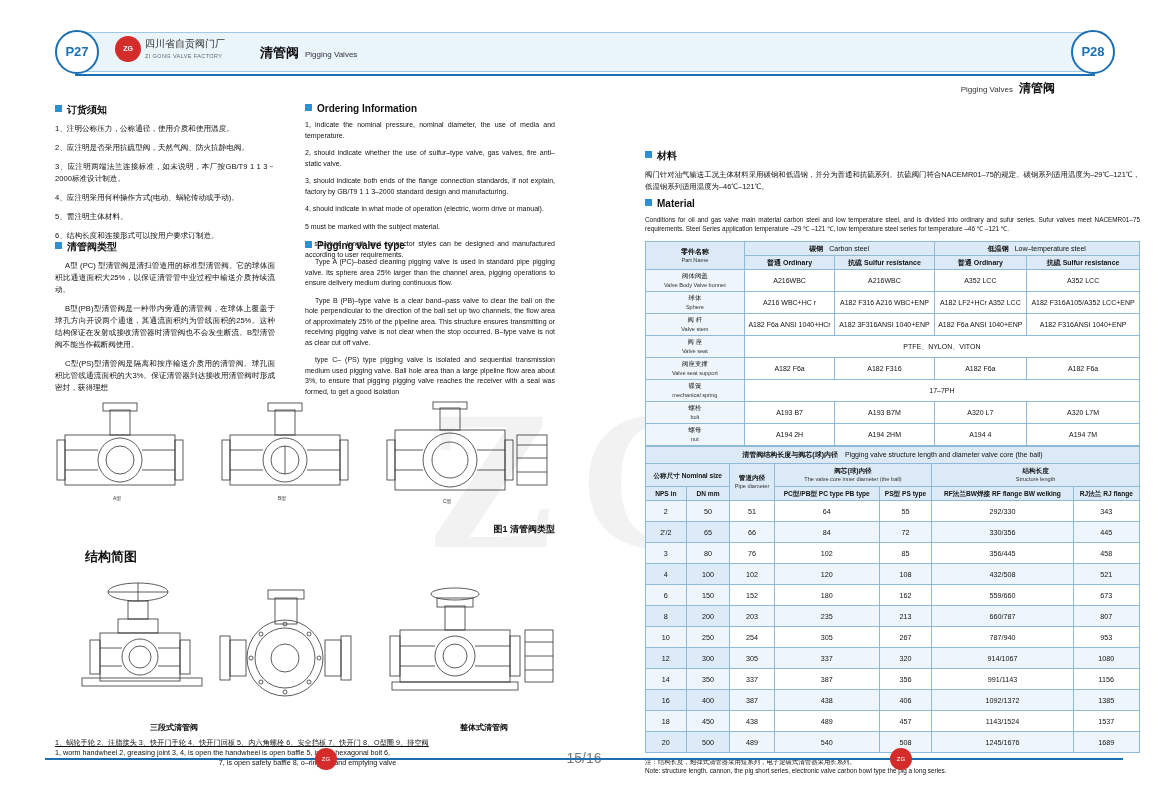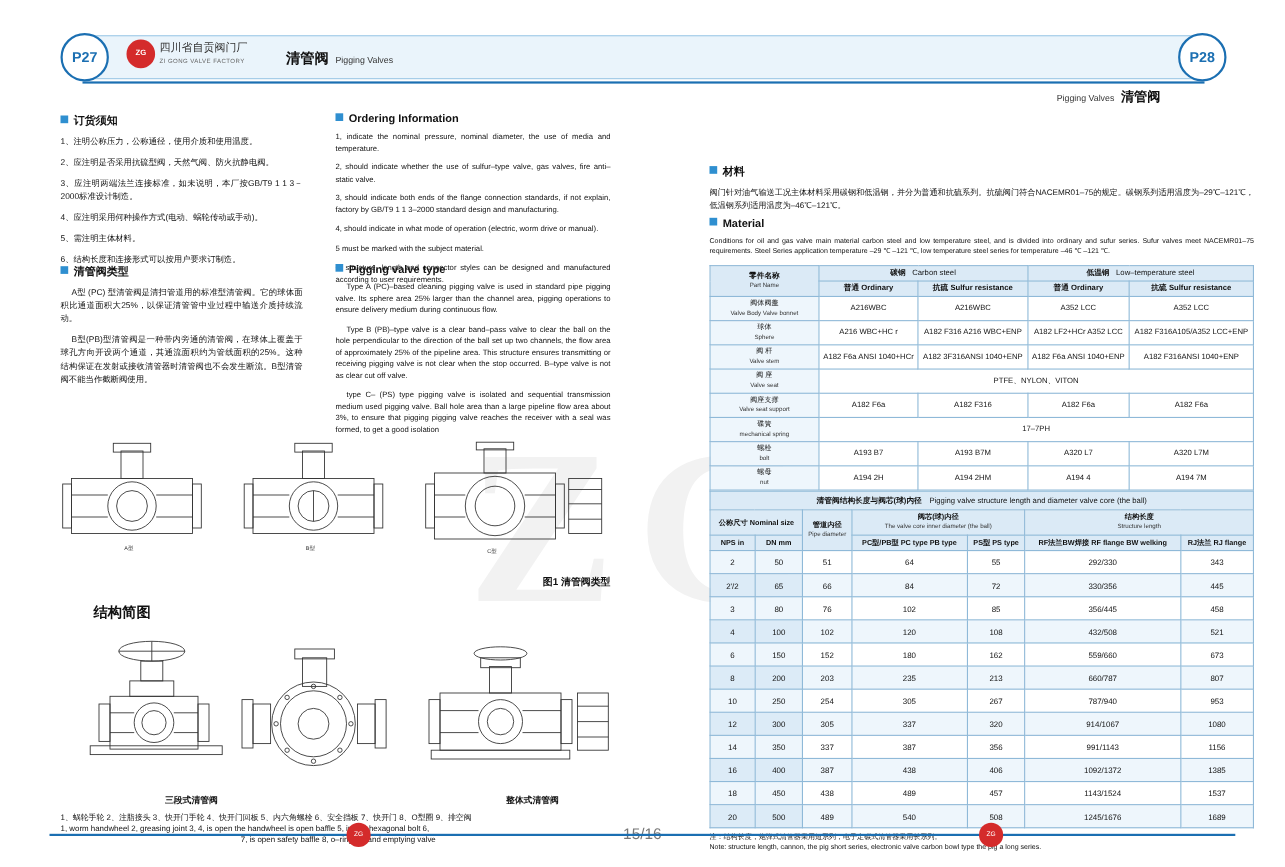--- a/index.html
+++ b/index.html
@@ -52,21 +52,21 @@
 
   
   .figbox{position:absolute;left:55px;top:400px;width:500px;height:115px;}
   .fig-cap{position:absolute;left:55px;top:523px;width:500px;text-align:right;font-size:9px;font-weight:bold;}
   .fig2-title{position:absolute;left:85px;top:548px;font-size:13px;font-weight:bold;}
   .fig2box{position:absolute;left:60px;top:570px;width:500px;height:160px;}
   .fig2labels{position:absolute;left:60px;top:722px;width:500px;font-size:8px;}
   .fig2labels .l{position:absolute;left:90px;font-weight:bold;}
   .fig2labels .r{position:absolute;left:400px;font-weight:bold;}
   .legend{position:absolute;left:55px;top:738px;width:505px;font-size:7.2px;line-height:10px;}
-  .legend .cn{color:#111;}
+  .legend .cn{color:#111;text-decoration:underline;}
   .legend .en{color:#111;}
 
   .pagenum{position:absolute;left:564px;top:750px;width:40px;text-align:center;font-size:14px;color:#777;}
 
   
   .colR{position:absolute;left:645px;top:103px;width:495px;margin-top:46px;}
   .note-cn{font-size:7.4px;line-height:11.5px;margin:0 0 6px 0;text-align:justify;}
   .note-en{font-size:6.4px;line-height:9px;margin:0 0 8px 0;text-align:justify;}
 
   table{border-collapse:collapse;width:100%;font-size:7px;}
@@ -142,20 +142,21 @@
     <p class="para-en">5 must be marked with the subject material.</p>
     <p class="para-en">6, structure, length and connector styles can be designed and manufactured according to user requirements.</p>
   </div>
 
   <div class="colA2">
     <h3 class="sec">
       <span class="sq"></span><span>清管阀类型</span>
     </h3>
     <p class="para indent">A型 (PC) 型清管阀是清扫管道用的标准型清管阀。它的球体面积比通道面积大25%，以保证清管管中业过程中输送介质持续流动。</p>
     <p class="para indent">B型(PB)型清管阀是一种带内旁通的清管阀，在球体上覆盖于球孔方向开设两个通道，其通流面积约为管线面积的25%。这种结构保证在发射或接收清管器时清管阀也不会发生断流。B型清管阀不能当作截断阀使用。</p>
+    <p class="para indent">C型(PS)型清管阀是隔离和按序输送介质用的清管阀。球孔面积比管线通流面积的大3%。保证清管器到达接收用清管阀时形成密封，获得理想</p>
   </div>
 
   <div class="colB2">
     <h3 class="sec">
       <span class="sq"></span><span>Pigging valve type</span>
     </h3>
     <p class="para-en indent">Type A (PC)–based cleaning pigging valve is used in standard pipe pigging valve. Its sphere area 25% larger than the channel area, pigging operations to ensure delivery medium during continuous flow.</p>
     <p class="para-en indent">Type B (PB)–type valve is a clear band–pass valve to clear the ball on the hole perpendicular to the direction of the ball set up two channels, the flow area of approximately 25% of the pipeline area. This structure ensures transmitting or receiving pigging valve is not clear when the stop occurred. B–type valve is not as clear cut off valve.</p>
     <p class="para-en indent">type C– (PS) type pigging valve is isolated and sequential transmission medium used pigging valve. Ball hole area than a large pipeline flow area about 3%, to ensure that pigging pigging valve reaches the receiver with a seal was formed, to get a good isolation</p>
   </div>

